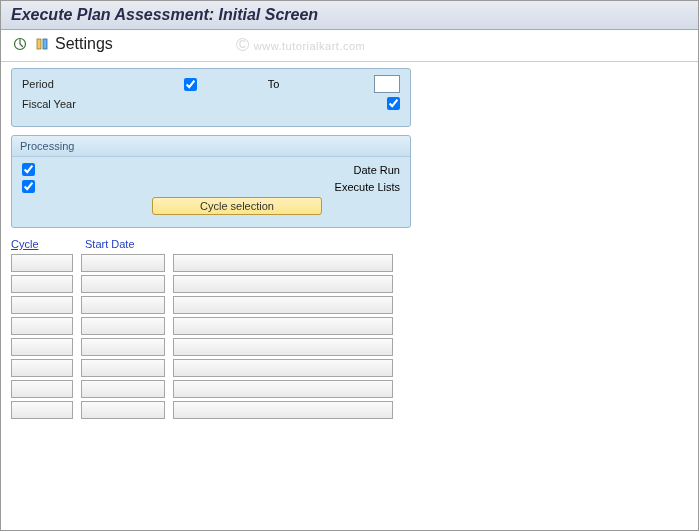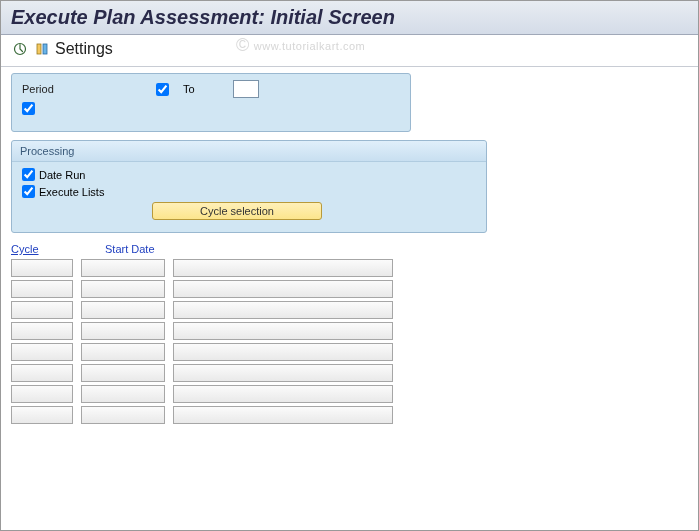--- a/index.html
+++ b/index.html
@@ -1,43 +1,43 @@
 <!DOCTYPE html>
 <html><head>
   <meta charset="utf-8">
   <style>
     * { box-sizing: border-box; margin: 0; padding: 0; font-family: Arial, sans-serif; font-size: 11px; }
     body { width: 699px; height: 531px; background: #fff; border: 1px solid #999; position: relative; }
     
     .title-bar { background: linear-gradient(to bottom, #e8ecf2 0%, #d4dce8 100%); padding: 5px 10px; border-bottom: 1px solid #a0a8b8; }
-    .title-bar h1 { font-size: 20px; font-style: italic; font-weight: bold; color: #2a2a4a; }
+    .title-bar h1 { font-size: 16px; font-style: italic; font-weight: bold; color: #2a2a4a; }
     
     .toolbar { padding: 5px 10px 8px; border-bottom: 1px solid #c8ccd4; display: flex; align-items: center; gap: 4px; }
     .tb-icon { width: 18px; height: 18px; display: inline-flex; align-items: center; justify-content: center; }
     .tb-label { font-size: 16px; color: #222; }
     
     .content { padding: 6px 10px; }
     
     .group { background: #d1e6f3; border: 1px solid #9ab8d0; border-radius: 3px; margin-bottom: 8px; padding-bottom: 6px; }
     .group-title { color: #3a5a7a; font-size: 11px; padding: 4px 8px; border-bottom: 1px solid #b0cce0; background: linear-gradient(to bottom,#e0effa,#c8dff0); border-radius: 3px 3px 0 0; }
     .group-body { padding: 6px 10px; }
     
-    .row { display: flex; align-items: center; margin-bottom: 4px; gap: 4px; }
+    .row { display: flex; align-items: center; margin-bottom: 4px; gap: 4px; justify-content: space-between; }
     .field-label { color: #222; width: 130px; }
     .cb { width: 13px; height: 13px; }
     
     .small-inp { width: 26px; height: 18px; border: 1px solid #7a92a8; background: #fff; padding: 1px 2px; }
     .to-spacer { width: 6px; }
     
     .list-btn { background: linear-gradient(to bottom,#fff0b8,#fce58c); border: 1px solid #b89a3a; border-radius: 3px; padding: 2px 20px; margin-left: 130px; font-size: 11px; color: #333; cursor: pointer; width: 170px; }
     
     .grid-headers { display: flex; gap: 12px; padding: 2px 0 4px; }
     .gh { color: #2040c0; font-size: 11px; }
     .gh.cycle { width: 62px; text-decoration: underline; }
-    .gh.start { width: 84px; margin-left: 20px; }
+    .gh.start { width: 84px; margin-left: 0; }
     
     .grid-row { display: flex; gap: 8px; margin-bottom: 3px; }
     .cell { height: 18px; border: 1px solid #a6a6a6; background: linear-gradient(to bottom,#fbfbfb,#e9e9e9); }
     .cell.c1 { width: 62px; }
     .cell.c2 { width: 84px; }
     .cell.c3 { width: 220px; }
     
     .watermark { position: absolute; top: 34px; left: 235px; font-size: 20px; color: #d6d6d6; font-family: Georgia, serif; letter-spacing: 0.5px; display: flex; align-items: center; gap: 4px; pointer-events: none; }
     .wm-c { color: #dadada; font-size: 18px; }
   </style>
@@ -75,26 +75,27 @@
     <div class="group-body">
       <div class="row">
         <span class="field-label">Period</span>
         <input type="checkbox" class="cb" checked="" style="">
         <span class="to-spacer"></span>
         <span>To</span>
         <span style="width:30px"></span>
         <input class="small-inp" value="" style="">
       </div>
       <div class="row">
+        <span class="field-label">Fiscal Year</span>
         <input type="checkbox" class="cb" checked="" style="">
       </div>
     </div>
   </div>
 
-  <div class="group" style="width:476px">
+  <div class="group" style="width:400px">
     <div class="group-title">Processing</div>
     <div class="group-body">
       <div class="row">
         <input type="checkbox" class="cb" checked="" style="">
         <span>Date Run</span>
       </div>
       <div class="row">
         <input type="checkbox" class="cb" checked="" style="">
         <span>Execute Lists</span>
       </div>

